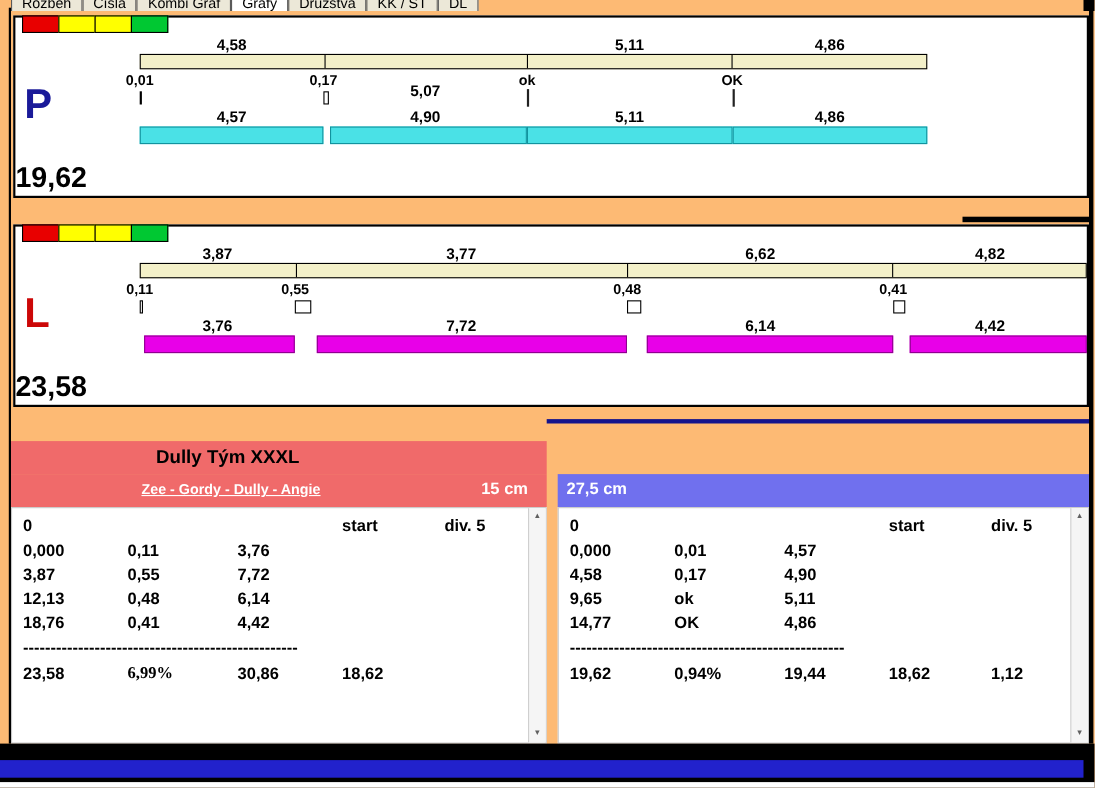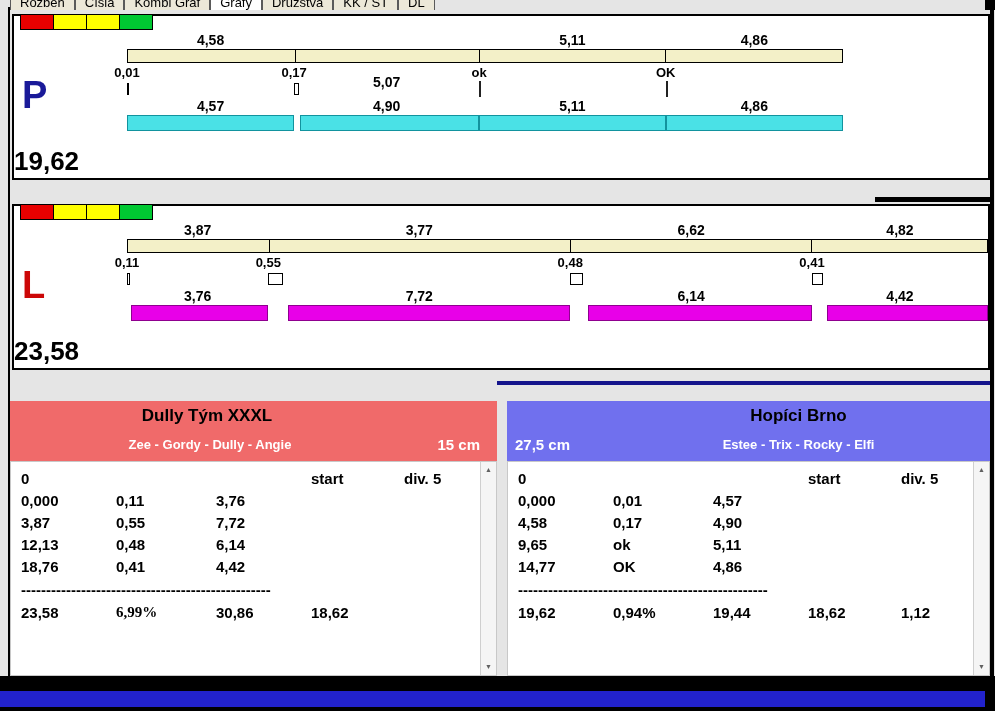--- a/index.html
+++ b/index.html
@@ -1,18 +1,18 @@
 <!DOCTYPE html>
 <html><head>
 <meta charset="utf-8">
 <style>
   * { margin:0; padding:0; box-sizing:border-box; }
   html,body { width:995px; height:716px; }
   body { font-family:"Liberation Sans", sans-serif; background:#fff; overflow:hidden; }
-  .window { position:relative; width:995px; height:716px; background:#e5e5e5; }
+  .window { position:relative; width:995px; height:716px; background:#fdba74; }
 
   
   .tabbar { position:absolute; left:10px; top:0; width:640px; height:10px; overflow:hidden; white-space:nowrap; }
   .tab { display:inline-block; vertical-align:top; margin-top:-9px; height:24px; padding:3px 9px 0 9px;
          font-size:13px; color:#000; background:#ece8d8; border:1px solid #5a5a5a; border-bottom:none; }
   .tab.selected { background:#ffffff; }
 
   
   .border-left  { position:absolute; left:8px; top:7px; width:2px; height:669px; background:#000; }
   .border-right { position:absolute; left:990px; top:0; width:4px; height:676px; background:#000; }
@@ -52,21 +52,21 @@
   .hdr-right { left:507px; width:483px; }
   .sub { position:absolute; top:431px; height:30px; }
   .sub-left  { left:10px;  width:487px; }
   .sub-right { left:507px; width:483px; }
   .team-title { position:absolute; top:0; height:30px; line-height:30px; text-align:center;
                 font-size:17px; font-weight:bold; color:#000; }
   .title-left-pos  { left:0; right:93px; }
   .title-right-pos { left:100px; right:0; }
   .team-members { position:absolute; top:0; height:30px; line-height:28px; text-align:center;
                   font-size:13px; font-weight:bold; color:#fff; }
-  .members-left-pos  { left:0; width:400px; }
+  .members-left-pos  { left:0; width:400px;text-decoration:underline; }
   .members-right-pos { left:100px; right:0; }
   .team-height { position:absolute; top:0; height:30px; line-height:28px; font-size:15px; font-weight:bold; color:#fff; }
   .height-left-pos  { right:17px; }
   .height-right-pos { left:8px; }
   .datetime { position:absolute; left:404px; top:400px; width:203px; height:29px; background:#fff;
               border:1px solid #000; text-align:center; line-height:27px; font-size:15px; color:#000; z-index:5; }
 
   
   .tablebox { position:absolute; top:461px; height:215px; background:#fff; border:1px solid #c8c8c8; }
   .tb-left  { left:10px;  width:487px; }
@@ -209,30 +209,26 @@
         </div>
     </div>
     <div class="lane-total">23,58</div>
   </div>
 
   <div class="blue-line"></div>
 
   <div class="hdr hdr-left" style="background:#f06a6a;">
     <div class="team-title title-left-pos">Dully Tým XXXL</div>
   </div>
-  <div class="hdr hdr-right" style="background:#7070ee;">
-    <div class="team-title title-right-pos">Hopíci Brno</div>
-  </div>
   <div class="sub sub-left" style="background:#f06a6a;">
     <div class="team-members members-left-pos">Zee - Gordy - Dully - Angie</div>
     <div class="team-height height-left-pos">15 cm</div>
   </div>
   <div class="sub sub-right" style="background:#7070ee;">
     <div class="team-height height-right-pos">27,5 cm</div>
-    <div class="team-members members-right-pos">Estee - Trix - Rocky - Elfi</div>
   </div>
 
   <div class="tablebox tb-left">
     <div class="t-body" id="tbody-left">
         <div class="t-row">
           <span class="t-cell" style="left: 0px;">0</span>
           <span class="t-cell" style="left: 290px;">start</span>
           <span class="t-cell" style="left: 383px;">div. 5</span>
         </div>
         <div class="t-row">

